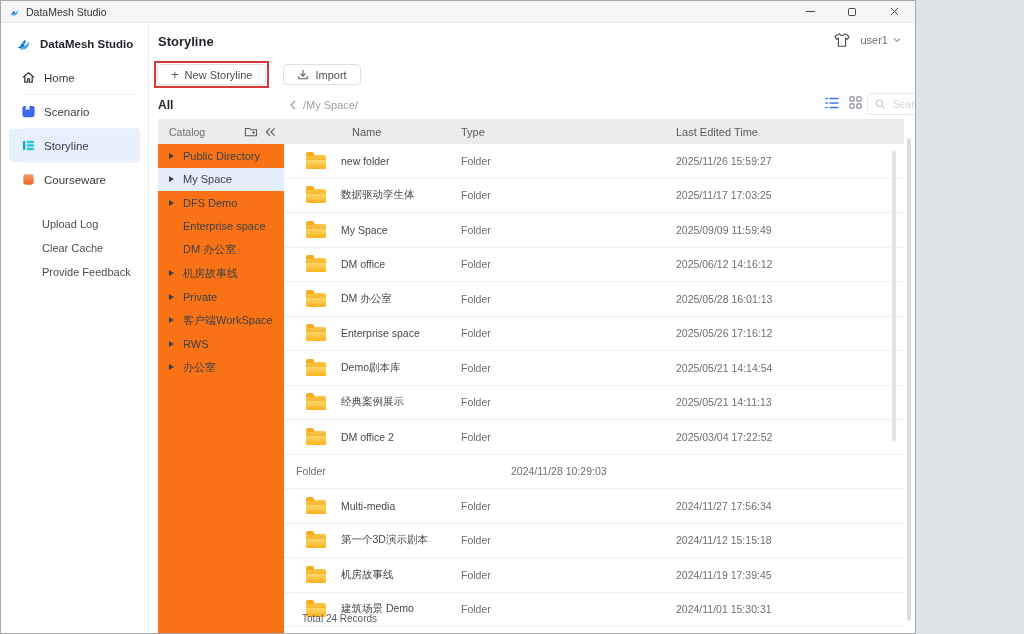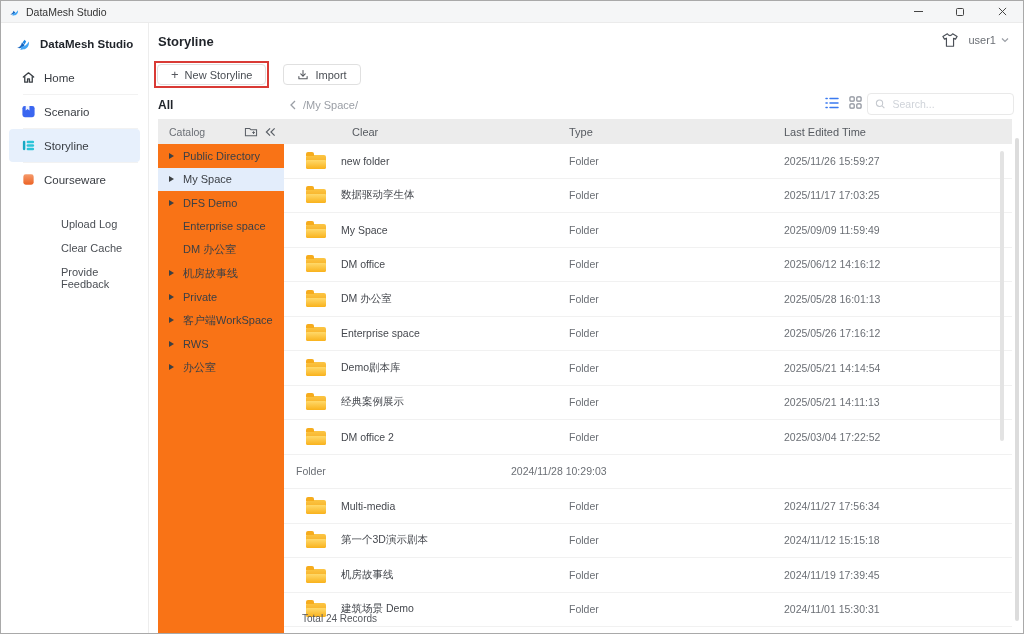--- a/index.html
+++ b/index.html
@@ -1,37 +1,37 @@
 <!DOCTYPE html>
 <html><head>
 <meta charset="utf-8">
 <style>
   html,body{margin:0;padding:0;background:#dfe3e8;}
   *{box-sizing:border-box;}
-  .window{position:relative;width:1024px;height:634px;background:#fff;border:1px solid #a9a9a9;
+  .window{position:relative;width:916px;height:634px;background:#fff;border:1px solid #a9a9a9;
     overflow:hidden;font-family:"Liberation Sans",sans-serif;color:#333;}
   
   .titlebar{position:absolute;top:0;left:0;right:0;height:22px;background:#f5f6f7;
     border-bottom:1px solid #ebebeb;display:flex;align-items:center;}
   .titlebar .app-ic{margin-left:8px;display:flex;}
   .titlebar .t-title{font-size:10.5px;color:#333;margin-left:6px;}
   .win-controls{margin-left:auto;display:flex;height:100%;}
   .win-btn{width:42px;height:100%;display:flex;align-items:center;justify-content:center;cursor:pointer;}
   .ic-min{width:9px;height:1px;background:#444;}
   .ic-max{width:8px;height:8px;border:1px solid #444;border-radius:1.5px;}
   
   .sidebar{position:absolute;top:22px;left:0;width:148px;bottom:0;background:#fff;border-right:1px solid #ededed;}
   .logo-row{display:flex;align-items:center;gap:8px;padding:12px 0 9px 14px;}
   .logo-text{font-size:11.5px;font-weight:bold;color:#1f2329;}
   .nav-item{display:flex;align-items:center;gap:8px;height:33px;margin:0 8px;border-radius:4px;
     padding-left:12px;font-size:11.5px;color:#383c42;cursor:pointer;}
   .nav-item.selected{background:#e7f0fc;}
   .nav-sep{height:1px;background:#f2f2f2;margin:0 10px 0 22px;}
   .icon-box{width:15px;height:15px;display:flex;align-items:center;justify-content:center;flex:none;}
-  .side-links{margin-top:16px;padding-left:19px;}
+  .side-links{margin-top:16px;}
   .side-link{padding:6px 0 6px 41px;font-size:11px;color:#4a4e54;cursor:pointer;}
   
   .main{position:absolute;top:22px;left:148px;right:0;bottom:0;background:#fff;}
   .page-title{position:absolute;top:11px;left:9px;font-size:13px;font-weight:bold;color:#1f2329;}
   .user-area{position:absolute;top:9px;right:14px;display:flex;align-items:center;gap:9px;}
   .user-menu{display:flex;align-items:center;gap:5px;font-size:11px;color:#6b6f75;cursor:pointer;}
   .toolbar{position:absolute;top:38px;left:5px;display:flex;align-items:center;}
   .annotation{border:2px solid #d93a35;padding:1px;}
   .btn{display:inline-flex;align-items:center;gap:6px;background:#fff;border:1px solid #e0e0e0;
     border-radius:4px;font-size:11px;color:#4a4e54;padding:0 13px;height:21px;cursor:pointer;}
@@ -304,21 +304,21 @@
 
         <div class="cat-item expandable">
           <span class="tri"></span>
           <span>办公室</span>
         </div>
 
     </div>
 
     <div class="table">
       <div class="t-head">
-        <span class="col-name">Clear</span>
+        <span class="col-name">Name</span>
         <span class="col-type">Type</span>
         <span class="col-time">Last Edited Time</span>
       </div>
 
         <div class="t-row">
           <span class="cell-name">
             <span class="folder"></span>
             <span>new folder</span>
           </span>
           <span class="cell-type">Folder</span>

